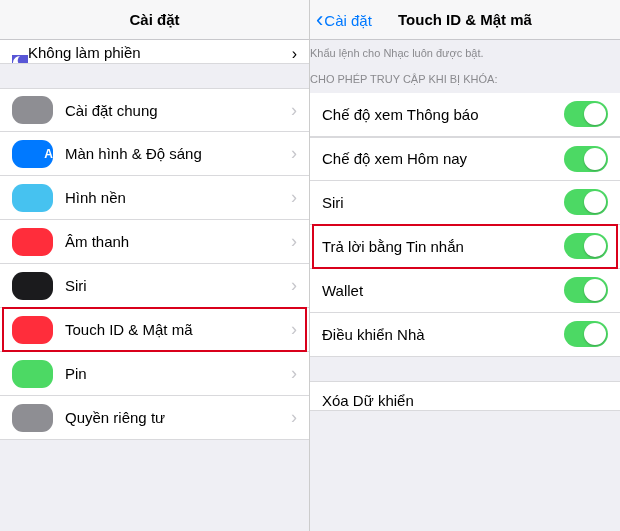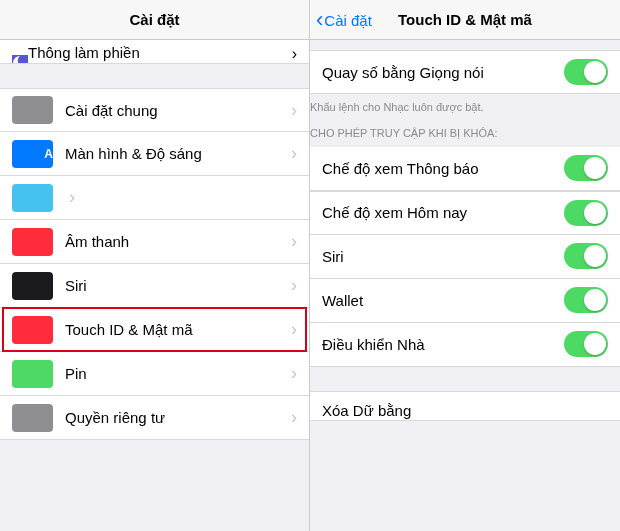--- a/index.html
+++ b/index.html
@@ -63,21 +63,21 @@
     display: flex;
     align-items: center;
     padding: 0 12px 0 12px;
     border-bottom: 0.5px solid #d9d9dc;
     position: relative;
   }
   .row.first { border-top: 0.5px solid #d9d9dc; }
   .row .icon-box {
     width: 28px;
     height: 28px;
-    border-radius: 4px;
+    border-radius: 11px;
     margin-right: 12px;
     display: flex;
     align-items: center;
     justify-content: center;
     flex-shrink: 0;
     color: #fff;
     font-size: 15px;
     padding-left: 41px;
   }
   .row .label {
@@ -144,21 +144,21 @@
     <div class="nav-title">Cài đặt</div>
   </div>
   <div class="content">
 
     <div class="partial-row">
       <div class="icon-box" style="background:#5856d6">
         <svg width="16" height="16" viewBox="0 0 16 16">
             <path d="M8 1a7 7 0 1 0 6.7 9A5.5 5.5 0 0 1 8 1z" fill="#fff"></path>
           </svg>
       </div>
-      <span class="label">Thông làm phiền</span>
+      <span class="label">Không làm phiền</span>
       <span class="chev">›</span>
     </div>
 
     <div class="group-gap"></div>
 
     <div class="row first">
       <div class="icon-box" style="background:#8e8e93">
         <svg width="18" height="18" viewBox="0 0 24 24">
             <path fill="#fff" d="M12 8a4 4 0 1 0 0 8 4 4 0 0 0 0-8zm9 4a7 7 0 0 1-.1 1.2l2 1.6-2 3.4-2.4-1a7 7 0 0 1-2 1.2l-.4 2.6h-4l-.4-2.6a7 7 0 0 1-2-1.2l-2.4 1-2-3.4 2-1.6A7 7 0 0 1 3 12a7 7 0 0 1 .1-1.2l-2-1.6 2-3.4 2.4 1a7 7 0 0 1 2-1.2L7.9 3h4l.4 2.6a7 7 0 0 1 2 1.2l2.4-1 2 3.4-2 1.6c.1.4.1.8.1 1.2z"></path>
           </svg>
@@ -176,20 +176,21 @@
     <div class="row">
       <div class="icon-box" style="background:#46c2f0">
         <svg width="16" height="16" viewBox="0 0 16 16">
             <circle cx="8" cy="8" r="2" fill="#fff"></circle>
             <circle cx="8" cy="3.5" r="2" fill="#fff" opacity=".9"></circle>
             <circle cx="8" cy="12.5" r="2" fill="#fff" opacity=".9"></circle>
             <circle cx="3.5" cy="8" r="2" fill="#fff" opacity=".9"></circle>
             <circle cx="12.5" cy="8" r="2" fill="#fff" opacity=".9"></circle>
           </svg>
       </div>
+      <span class="label">Hình nền</span>
       <span class="chev">›</span>
     </div>
 
     <div class="row">
       <div class="icon-box" style="background:#ff2d3b">
         <svg width="16" height="16" viewBox="0 0 16 16">
             <path fill="#fff" d="M2 6h3l4-3v10l-4-3H2zM11 5a4 4 0 0 1 0 6M13 3a7 7 0 0 1 0 10" stroke="#fff" stroke-width="1.3"></path>
             <path fill="#fff" d="M2 6h3l4-3v10l-4-3H2z"></path>
           </svg>
       </div>
@@ -245,48 +246,48 @@
 <div class="pane">
   <div class="nav">
     <div class="nav-back">
       <span class="chev-back">‹</span>
       <span>Cài đặt</span>
     </div>
     <div class="nav-title">Touch ID &amp; Mật mã</div>
   </div>
   <div class="content">
 
-    <div class="row first" style="margin-top:10px">
-      <span class="label">Quay số bằng Giọng nói</span>
-      <div class="switch"></div>
-    </div>
 
     <div class="caption">Khẩu lệnh cho Nhạc luôn được bật.</div>
     <div class="caption upper" style="padding-top:8px;padding-bottom:6px">CHO PHÉP TRUY CẬP KHI BỊ KHÓA:</div>
 
     <div class="row">
       <span class="label">Chế độ xem Thông báo</span>
       <div class="switch"></div>
     </div>
     <div class="row first">
       <span class="label">Chế độ xem Hôm nay</span>
       <div class="switch"></div>
     </div>
     <div class="row">
       <span class="label">Siri</span>
       <div class="switch"></div>
     </div>
+    <div class="row highlight">
+      <span class="label">Trả lời bằng Tin nhắn</span>
+      <div class="switch"></div>
+    </div>
     <div class="row">
       <span class="label">Wallet</span>
       <div class="switch"></div>
     </div>
     <div class="row">
       <span class="label">Điều khiển Nhà</span>
       <div class="switch"></div>
     </div>
 
     <div class="group-gap"></div>
 
     <div class="row first" style="height:30px;min-height:30px;overflow:hidden;align-items:flex-start;padding-top:10px">
-      <span class="label">Xóa Dữ bằng</span>
+      <span class="label">Xóa Dữ khiển</span>
     </div>
   </div>
 </div>
 
 </body></html>

